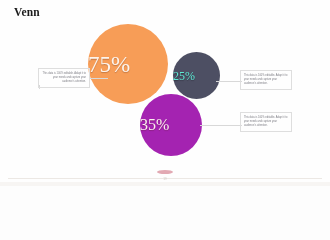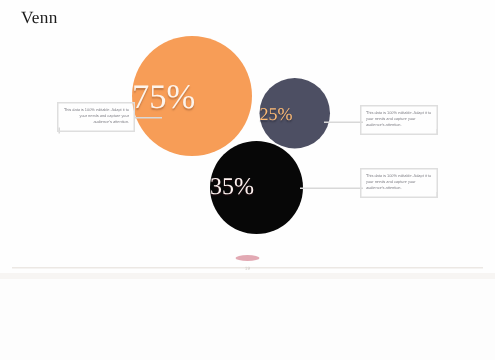--- a/index.html
+++ b/index.html
@@ -14,21 +14,21 @@
     position:absolute;inset:0;
     width:330px;height:186px;
     background:#fefefe;
   }
 
   
   #title{
     position:absolute;
     left:14px;top:6px;
     font-family:"Liberation Serif",serif;
-    font-weight:normal;
+    font-weight:bold;
     font-size:11.5px;
     color:#1b1b1b;
     letter-spacing:.2px;
   }
 
   
   #venn{
     position:absolute;
     left:0;top:0;width:330px;height:186px;
   }
@@ -59,21 +59,21 @@
   }
   #c-orange .pct{font-size:23px;}
 
   
   #c-navy{
     left:173px;top:52px;
     width:47px;height:47px;
     background:#4d4f63;
     z-index:1;
   }
-  #c-navy .pct{font-size:12px;color:#fdba74;text-shadow:0 1px 1px rgba(20,20,30,.4);}
+  #c-navy .pct{font-size:12px;color:#5eead4;text-shadow:0 1px 1px rgba(20,20,30,.4);}
 
   
   #c-red{
     left:140px;top:94px;
     width:62px;height:62px;
     background:#c14258;
     z-index:2;
     opacity:.97;
   }
   #c-red .pct{font-size:16px;color:#fcf1ef;text-shadow:0 1px 1px rgba(90,20,35,.4);}
@@ -154,21 +154,21 @@
   <div id="venn">
 
     <div class="circle" id="c-orange" style="background: rgb(247, 154, 82);">
       <span class="pct">75%</span>
     </div>
 
     <div class="circle" id="c-navy" style="background: rgb(77, 79, 99);">
       <span class="pct">25%</span>
     </div>
 
-    <div class="circle" id="c-red" style="background: #000000;">
+    <div class="circle" id="c-red" style="background: #a21caf;">
       <span class="pct">35%</span>
     </div>
 
   </div>
 
   <div class="connector" id="conn-1"></div>
   <div class="connector" id="conn-2"></div>
   <div class="connector" id="conn-3"></div>
 
   <div class="stub" id="stub-1"></div>

